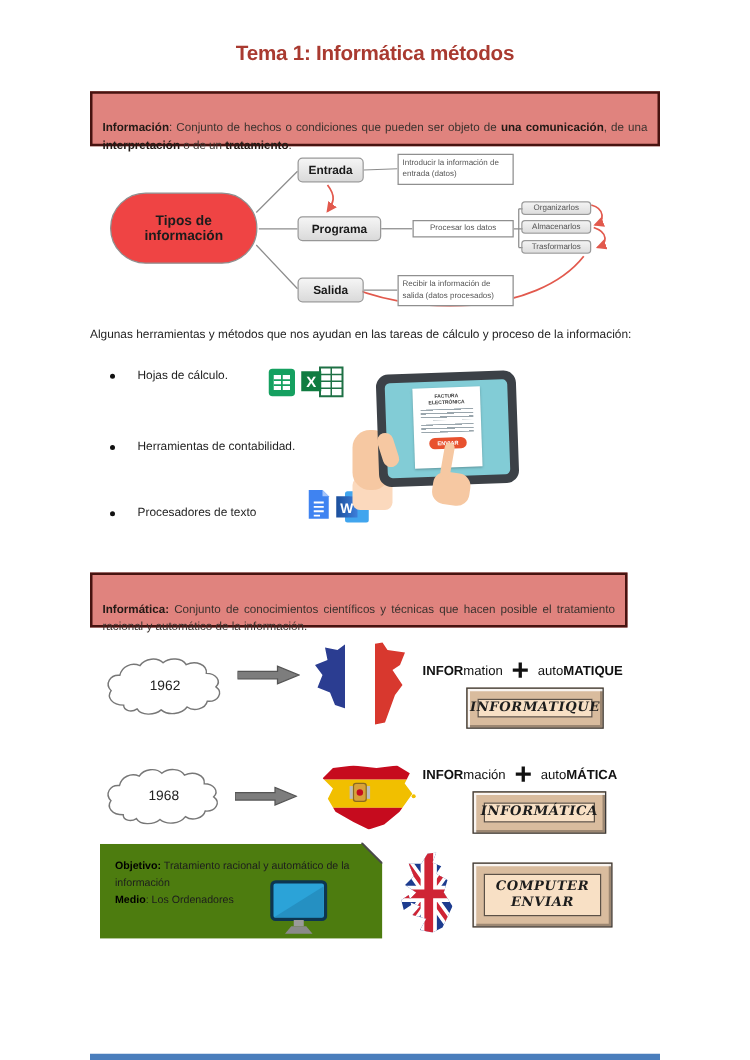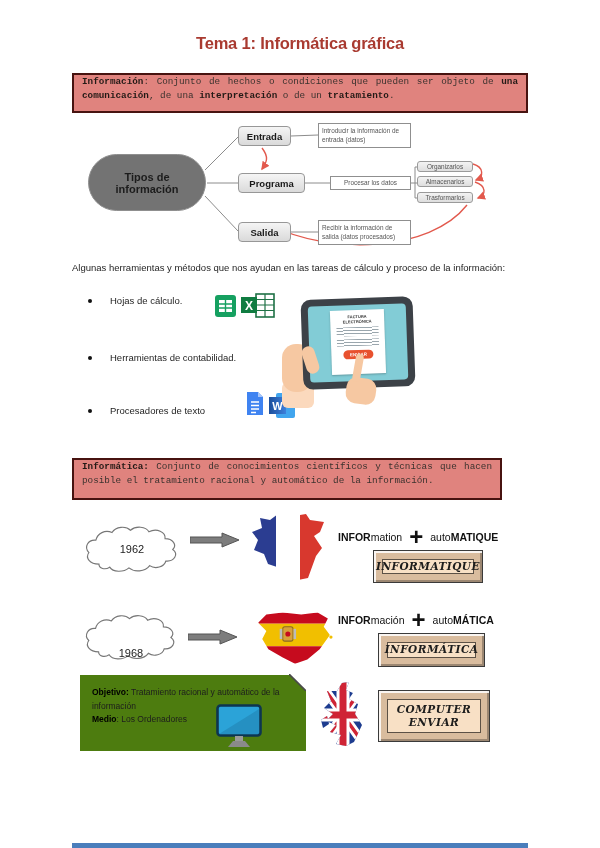--- a/index.html
+++ b/index.html
@@ -6,25 +6,25 @@
   .page{position:relative;width:600px;height:848px;background:#fff;overflow:hidden;
         font-family:"Liberation Sans", sans-serif;color:#222;}
   .abs{position:absolute;}
 
   
   .doc-title{left:0;right:0;top:34px;text-align:center;font-size:16.5px;font-weight:bold;
              color:#a93a30;letter-spacing:-0.2px;}
 
   
   .redbox{background:#e0837e;border:2px solid #471310;box-sizing:border-box;
-          color:#3a322e;font-size:9.3px;line-height:1.55;text-align:justify;padding:0 8px;font-family:Liberation Mono, monospace;}
+          color:#3a322e;font-size:9.3px;line-height:1.55;text-align:justify;padding:20px 8px;}
   .redbox b{color:#231a16;}
 
   
-  .stadium{left:88px;top:154px;width:118px;height:57px;background:#737373;border:1px solid #8f8f8f;
+  .stadium{left:88px;top:154px;width:118px;height:57px;background:#ef4444;border:1px solid #8f8f8f;
            border-radius:30px;display:flex;align-items:center;justify-content:center;text-align:center;
            font-weight:bold;font-size:11px;color:#1c1c1c;padding:0 16px;box-sizing:border-box;z-index:2;}
   .node{background:linear-gradient(#f5f5f5,#dadada);border:1px solid #979797;border-radius:4px;
         display:flex;align-items:center;justify-content:center;font-weight:bold;font-size:9.5px;
         color:#191919;z-index:2;box-sizing:border-box;}
   .desc{background:#fff;border:1px solid #8f8f8f;font-size:6.4px;color:#555;line-height:1.35;
         display:flex;align-items:center;z-index:2;box-sizing:border-box;padding:2px 3px;}
   .action{background:linear-gradient(#f3f3f3,#dedede);border:1px solid #9a9a9a;border-radius:3px;
           font-size:6.4px;color:#555;display:flex;align-items:center;justify-content:center;z-index:2;box-sizing:border-box;}
   .overlay{left:0;top:0;z-index:1;pointer-events:none;}
@@ -73,21 +73,21 @@
   .note b{color:#000;}
   .note-fold{left:289px;top:674px;width:17px;height:17px;z-index:2;}
 
   .bottom-bar{left:72px;top:843px;width:456px;height:5px;background:#4a7ebc;}
 </style>
 </head>
 <body>
 
 <div class="page">
 
-  <div class="abs doc-title">Tema 1: Informática gráfica</div>
+  <div class="abs doc-title">Tema 1: Informática métodos</div>
 
   <div class="abs redbox" style="left:72px;top:73px;width:456px;height:40px;">
     <b>Información</b><span>: Conjunto de hechos o condiciones que pueden ser objeto de </span><b>una comunicación</b><span>, de una </span><b>interpretación</b><span> o de un </span><b>tratamiento</b><span>.</span>
   </div>
 
   <svg class="abs overlay" width="600" height="848">
     <defs>
       <marker id="ra" markerWidth="7" markerHeight="7" refX="5" refY="3" orient="auto">
         <path d="M0,0 L6,3 L0,6 z" fill="#e2594d"></path>
       </marker>
@@ -219,21 +219,21 @@
     <div class="bevel-inner">
         <span>INFORMATIQUE</span>
       </div>
   </div>
 
   <svg class="abs" style="left:82px;top:610px;" width="98" height="58" viewBox="0 0 130 70">
     <path d="M22 52 C10 52 4 44 9 37 C2 30 8 20 18 21 C20 12 30 7 39 11 C44 3 57 2 63 8
              C70 2 83 3 87 10 C97 5 109 10 108 19 C118 19 124 27 118 33 C126 39 120 49 109 48
              C107 56 95 59 88 54 C82 62 68 63 61 57 C54 63 40 63 36 56 C30 60 22 58 22 52 Z" fill="#fff" stroke="#777" stroke-width="1.5"></path>
   </svg>
-  <div class="abs year-txt" style="left:82px;top:626px;width:98px;height:54px;">1968</div>
+  <div class="abs year-txt" style="left:82px;top:610px;width:98px;height:54px;">1968</div>
   <svg class="abs" style="left:188px;top:629px;" width="50" height="16" viewBox="0 0 50 16">
     <polygon points="0,5 32,5 32,1 49,8 32,15 32,11 0,11" fill="#7d7d7d" stroke="#555" stroke-width="1"></polygon>
   </svg>
   <svg class="abs" style="left:252px;top:604px;" width="82" height="64" viewBox="0 0 80 62">
     <defs>
         <clipPath id="esclip">
       <path d="M6 18 L14 10 L30 8 L48 10 L64 8 L74 14 L70 22 L76 30 L66 44 L54 54 L42 58
                L30 52 L16 44 L10 34 L14 26 Z"></path>
     </clipPath>
       </defs>

